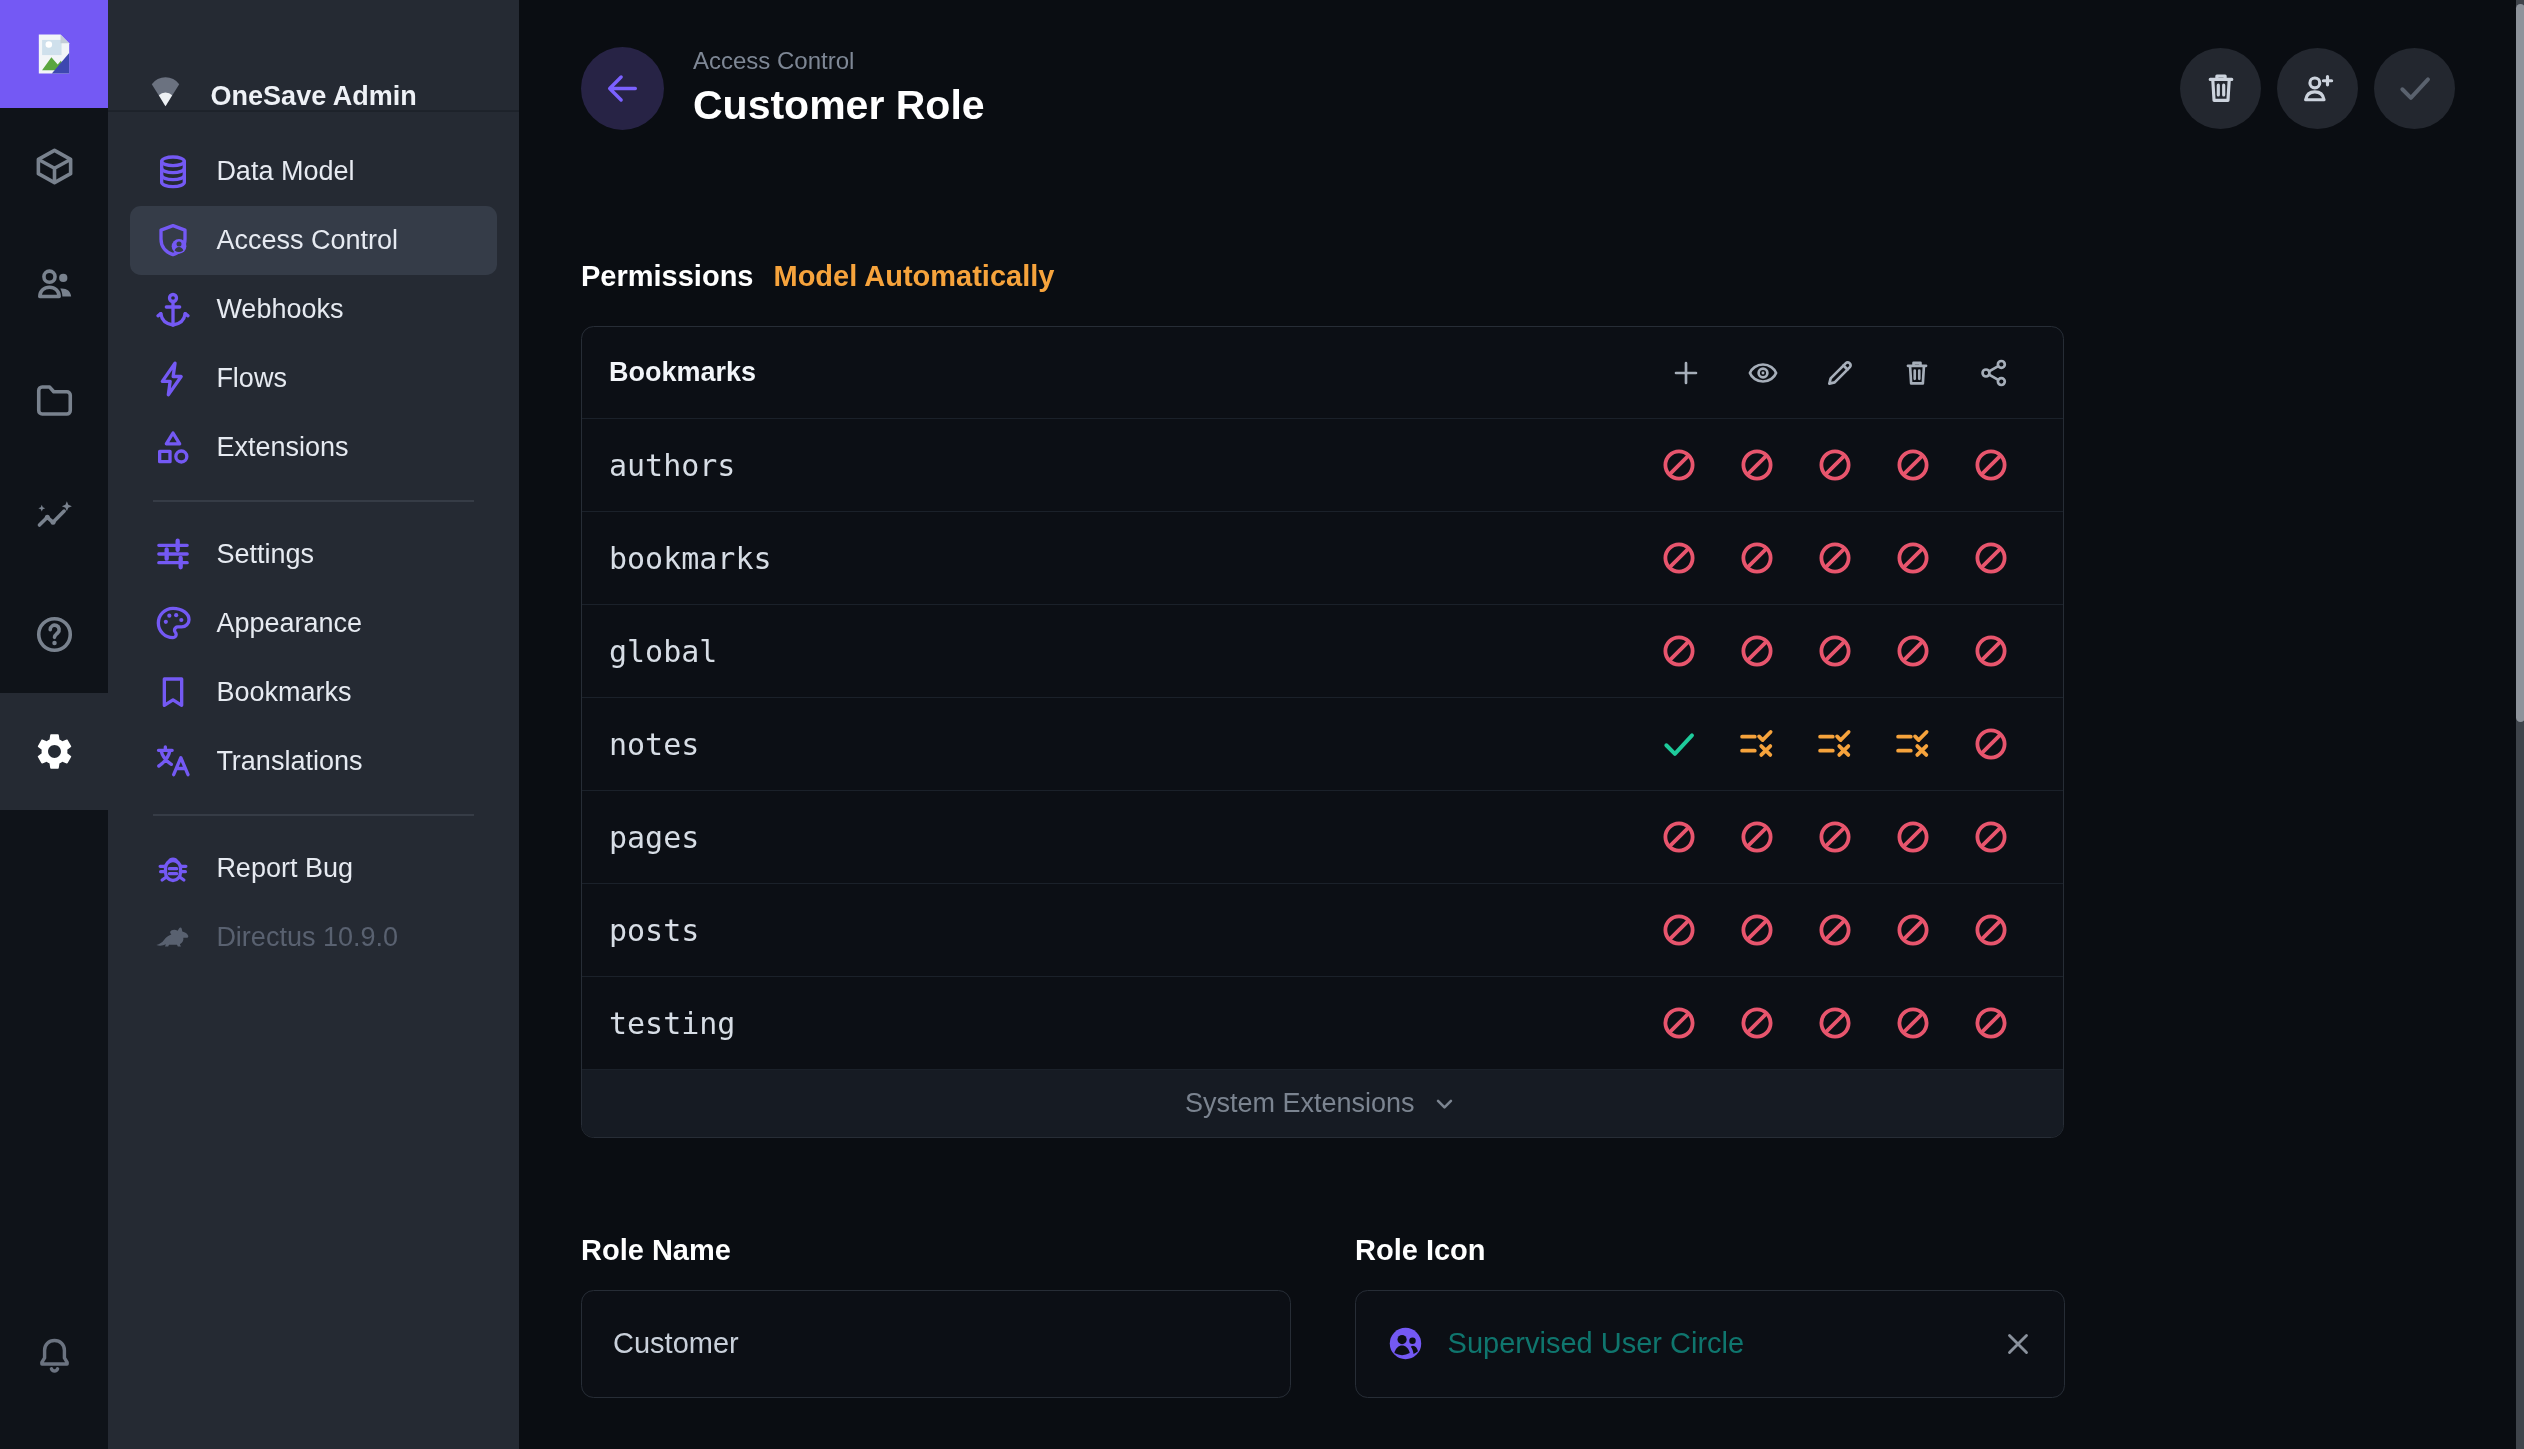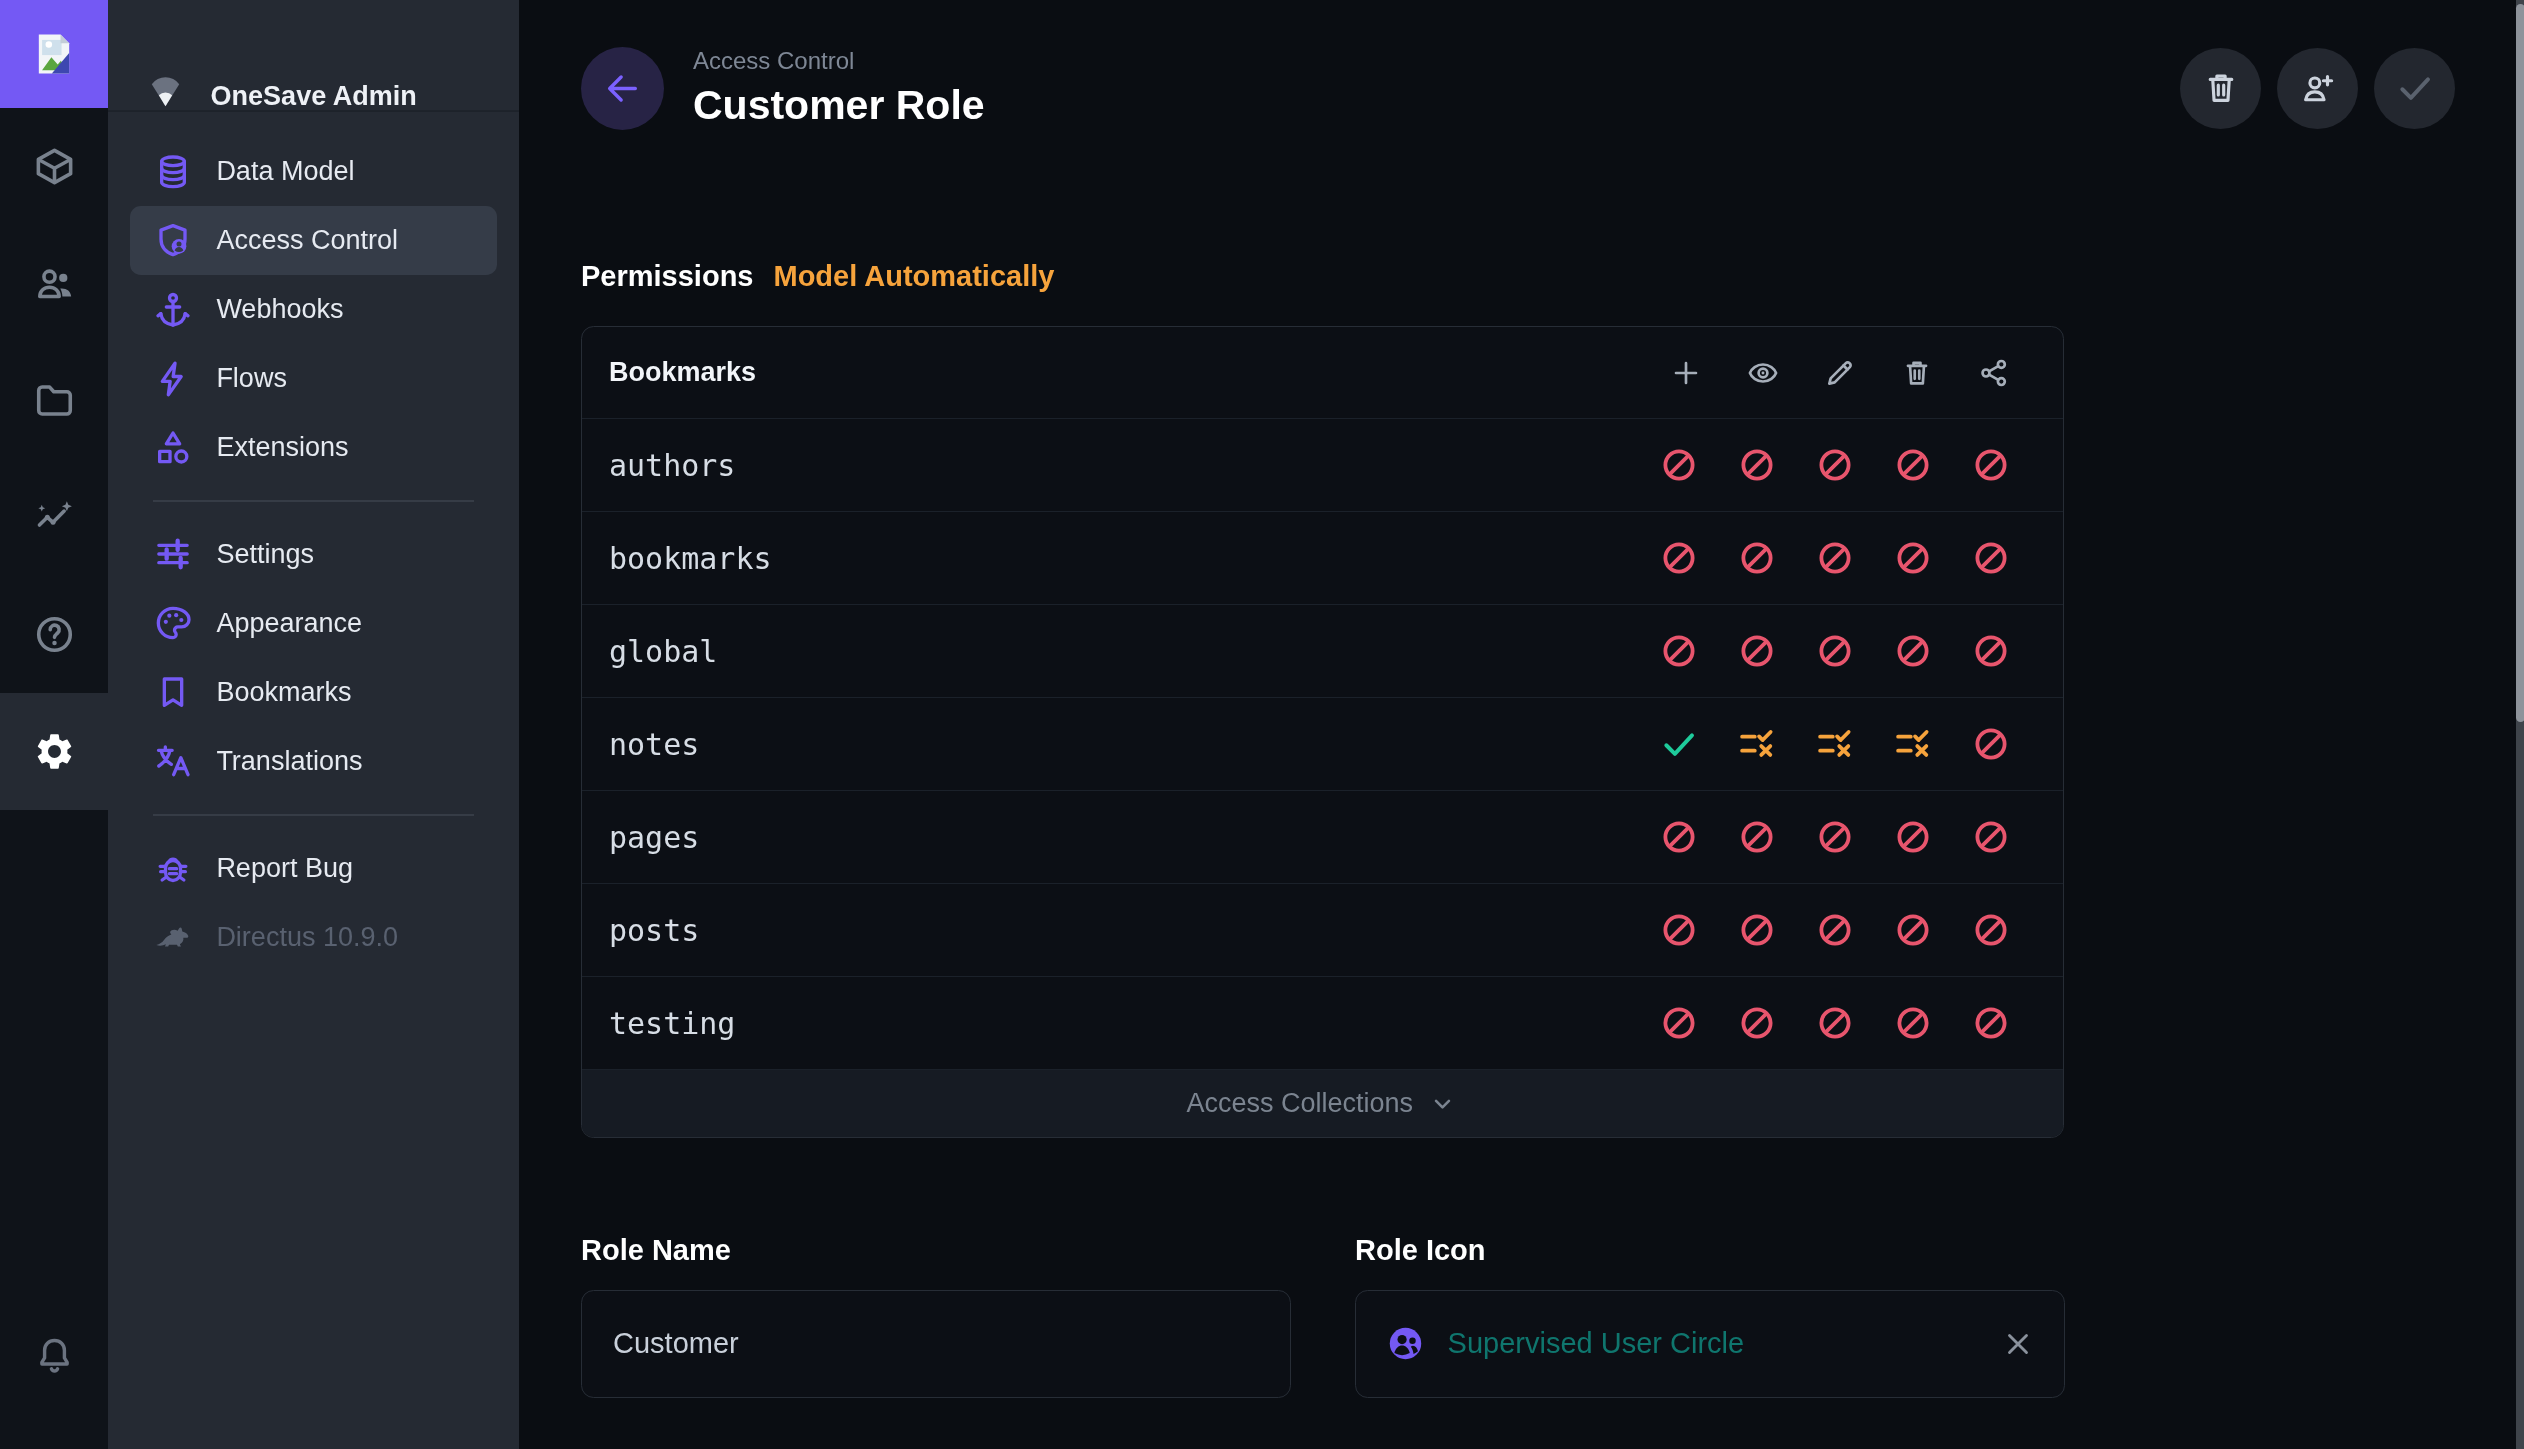--- a/index.html
+++ b/index.html
@@ -683,21 +683,21 @@
             </span>
             <span class="perm p-none">
               <svg viewBox="0 0 24 24">
                 <use href="#i-block"></use>
               </svg>
             </span>
           </div>
         </div>
       </div>
     <div class="tfoot">
-      <span>Access Collections</span>
+      <span>System Extensions</span>
       <span>
           <svg viewBox="0 0 24 24" width="31" height="31">
             <use href="#i-chevron-down"></use>
           </svg>
         </span>
     </div>
   </div>
 
   <div class="field f1">
     <div class="f-label">Role Name</div>

